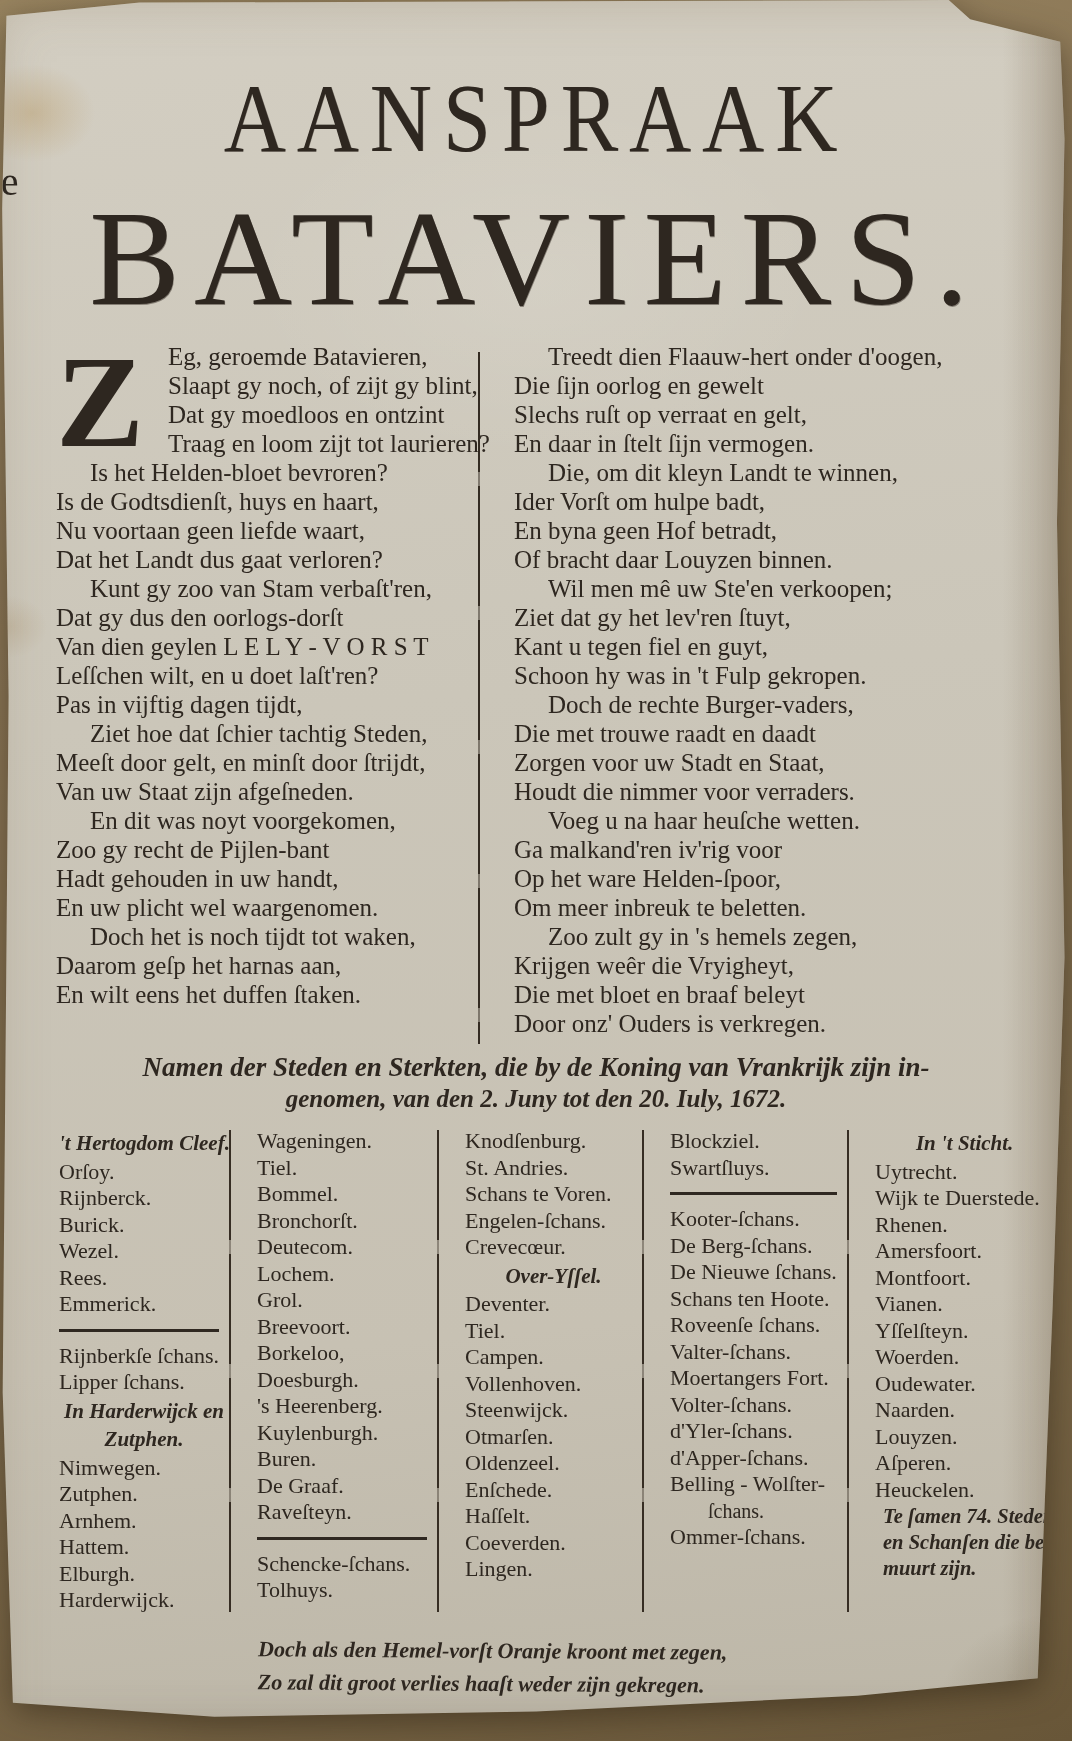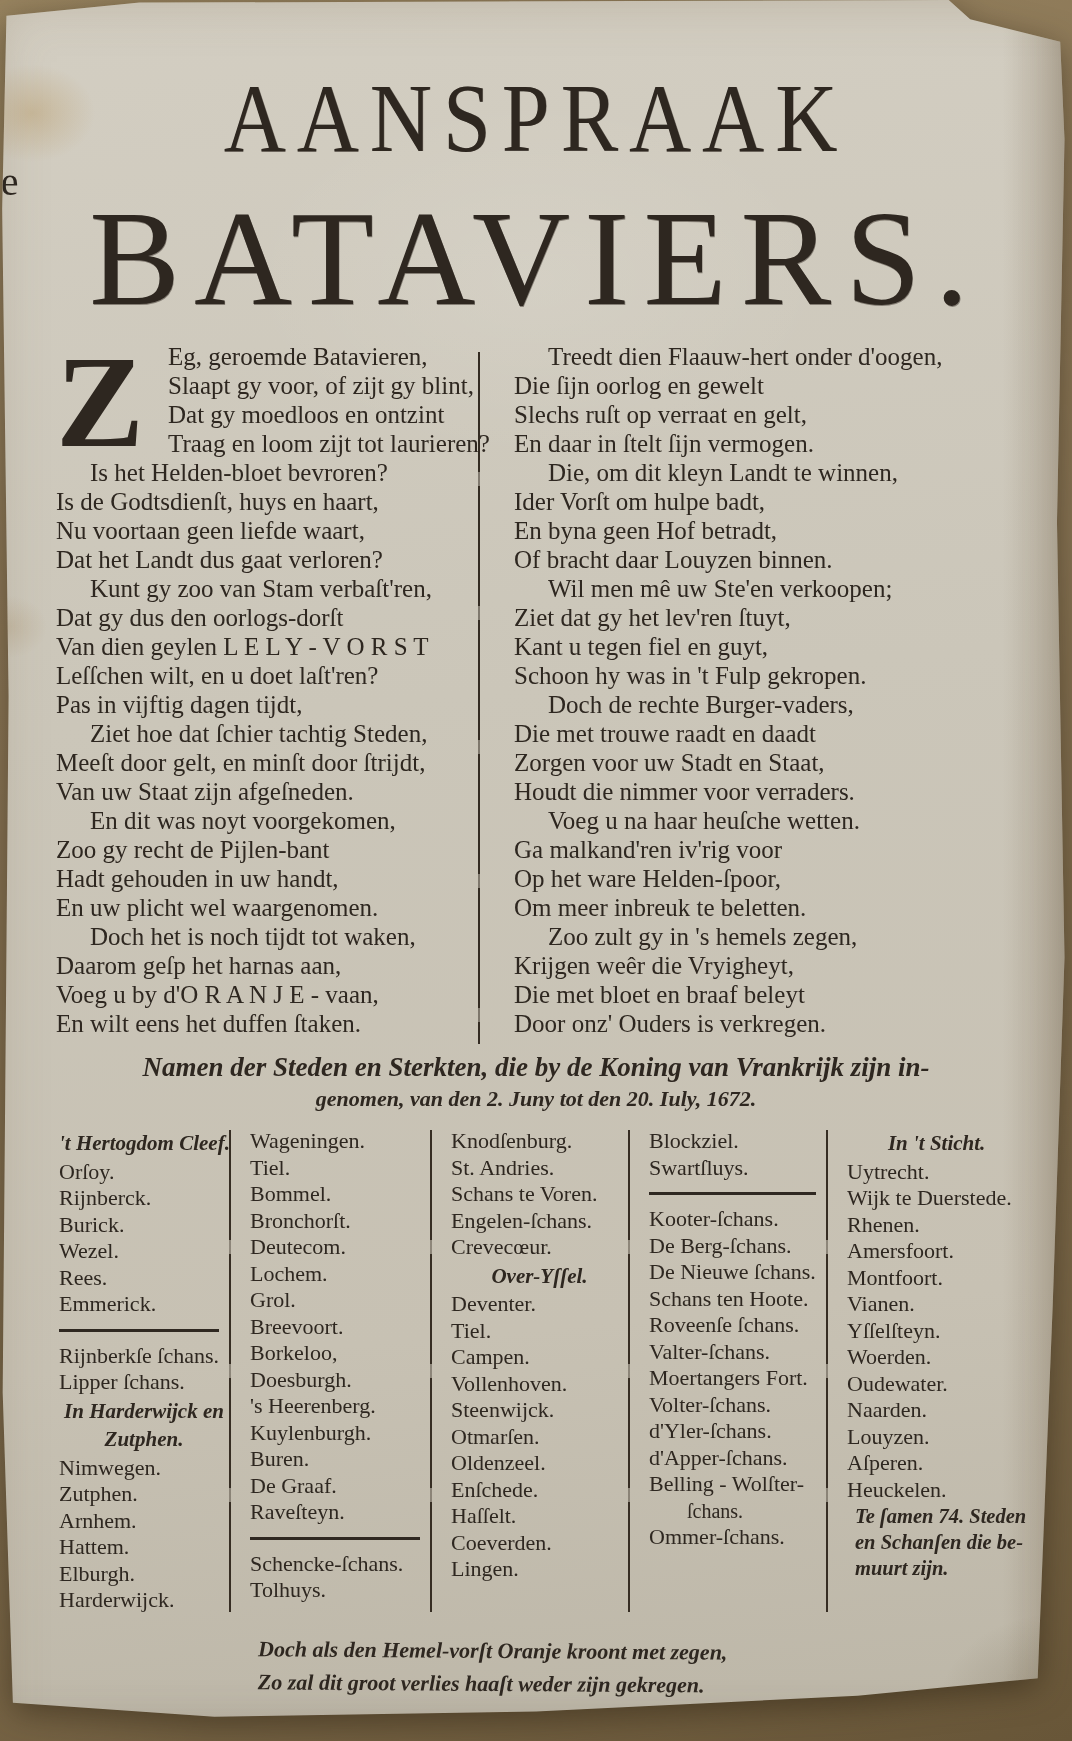--- a/index.html
+++ b/index.html
@@ -39,23 +39,23 @@
   .pline{font-size:25px;line-height:29px;white-space:nowrap;}
   .pline.ind{padding-left:34px;}
   .drop-cap{float:left;font-size:132px;line-height:.85;width:106px;height:112px;
        font-weight:bold;margin:4px 6px 0 0;}
   .column-divider{position:absolute;left:478px;top:352px;height:692px;width:2px;
        background:repeating-linear-gradient(to bottom,#332b22 0 120px,rgba(51,43,34,.5) 120px 134px);}
   
   .list-head{position:absolute;top:1050px;left:0;width:100%;text-align:center;
        font-style:italic;font-weight:600;}
   .lh1{font-size:27px;line-height:34px;}
-  .lh2{font-size:22px;line-height:30px;}
+  .lh2{font-size:25px;line-height:30px;}
   .citytable{position:absolute;top:1128px;left:55px;width:960px;display:flex;align-items:flex-start;}
-  .ccol{flex:none;position:relative;padding-left:21px;}
+  .ccol{flex:none;position:relative;padding-left:28px;}
   .c0{width:170px;padding-left:4px;}
   .c1{width:180px;} .c2{width:177px;} .c3{width:177px;} .c4{flex:1;}
   .ccol+.ccol::before{content:"";position:absolute;left:0;top:2px;height:482px;width:2px;
        background:repeating-linear-gradient(to bottom,#362d23 0 110px,rgba(54,45,35,.4) 110px 124px);}
   .city{font-size:22px;line-height:26.5px;white-space:nowrap;}
   .cont{font-size:20px;line-height:26.5px;padding-left:38px;white-space:nowrap;}
   .head{font-size:21px;font-style:italic;font-weight:600;line-height:26.5px;
        text-align:center;white-space:nowrap;margin:2px 0;}
   .note{font-size:20.5px;font-style:italic;font-weight:700;line-height:26px;
        padding-left:8px;white-space:nowrap;}
@@ -73,42 +73,41 @@
     <div class="paper">
 
       <div class="title-main">AANSPRAAK</div>
       <div class="title-sub">Aan de</div>
       <div class="title-big">BATAVIERS.</div>
 
       <div class="poem">
         <div class="pcol-left">
           <div class="drop-cap">Z</div>
         <div class="pline">Eg, geroemde Batavieren,</div>
-            <div class="pline">Slaapt gy voor, of zijt gy blint,</div>
+            <div class="pline">Slaapt gy noch, of zijt gy blint,</div>
             <div class="pline">Dat gy moedloos en ontzint</div>
             <div class="pline">Traag en loom zijt tot laurieren?</div>
             <div class="pline ind">Is het Helden-bloet bevroren?</div>
             <div class="pline">Is de Godtsdienſt, huys en haart,</div>
             <div class="pline">Nu voortaan geen liefde waart,</div>
             <div class="pline">Dat het Landt dus gaat verloren?</div>
             <div class="pline ind">Kunt gy zoo van Stam verbaſt'ren,</div>
             <div class="pline">Dat gy dus den oorlogs-dorſt</div>
             <div class="pline">Van dien geylen L E L Y - V O R S T</div>
             <div class="pline">Leſſchen wilt, en u doet laſt'ren?</div>
             <div class="pline">Pas in vijftig dagen tijdt,</div>
             <div class="pline ind">Ziet hoe dat ſchier tachtig Steden,</div>
             <div class="pline">Meeſt door gelt, en minſt door ſtrijdt,</div>
             <div class="pline">Van uw Staat zijn afgeſneden.</div>
             <div class="pline ind">En dit was noyt voorgekomen,</div>
             <div class="pline">Zoo gy recht de Pijlen-bant</div>
             <div class="pline">Hadt gehouden in uw handt,</div>
             <div class="pline">En uw plicht wel waargenomen.</div>
             <div class="pline ind">Doch het is noch tijdt tot waken,</div>
             <div class="pline">Daarom geſp het harnas aan,</div>
-            <div class="pline">Voeg u by d'O R A N J E - vaan,</div>
             <div class="pline">En wilt eens het duffen ſtaken.</div>
           </div>
         <div class="pcol-right">
             <div class="pline ind">Treedt dien Flaauw-hert onder d'oogen,</div>
             <div class="pline">Die ſijn oorlog en gewelt</div>
             <div class="pline">Slechs ruſt op verraat en gelt,</div>
             <div class="pline">En daar in ſtelt ſijn vermogen.</div>
             <div class="pline ind">Die, om dit kleyn Landt te winnen,</div>
             <div class="pline">Ider Vorſt om hulpe badt,</div>
             <div class="pline">En byna geen Hof betradt,</div>

